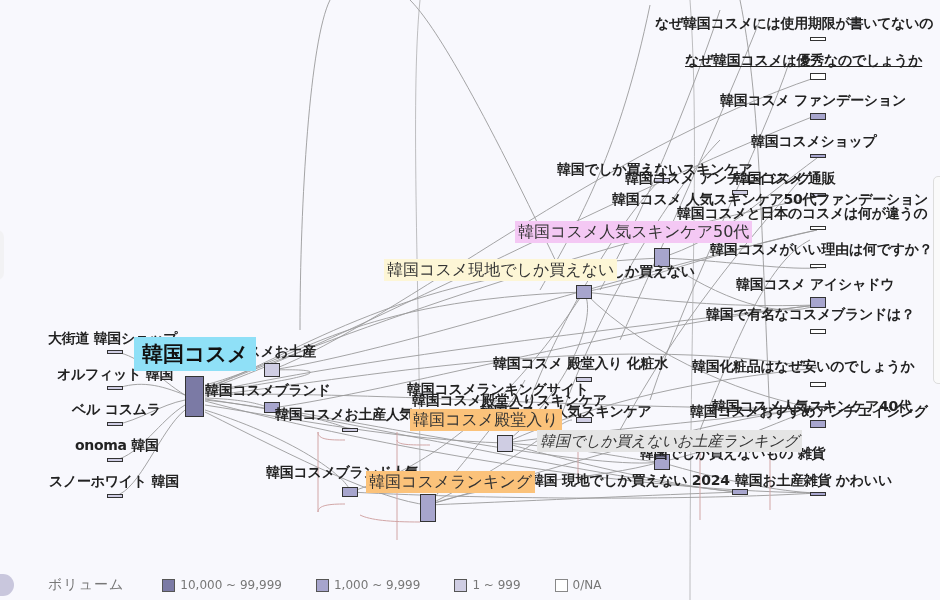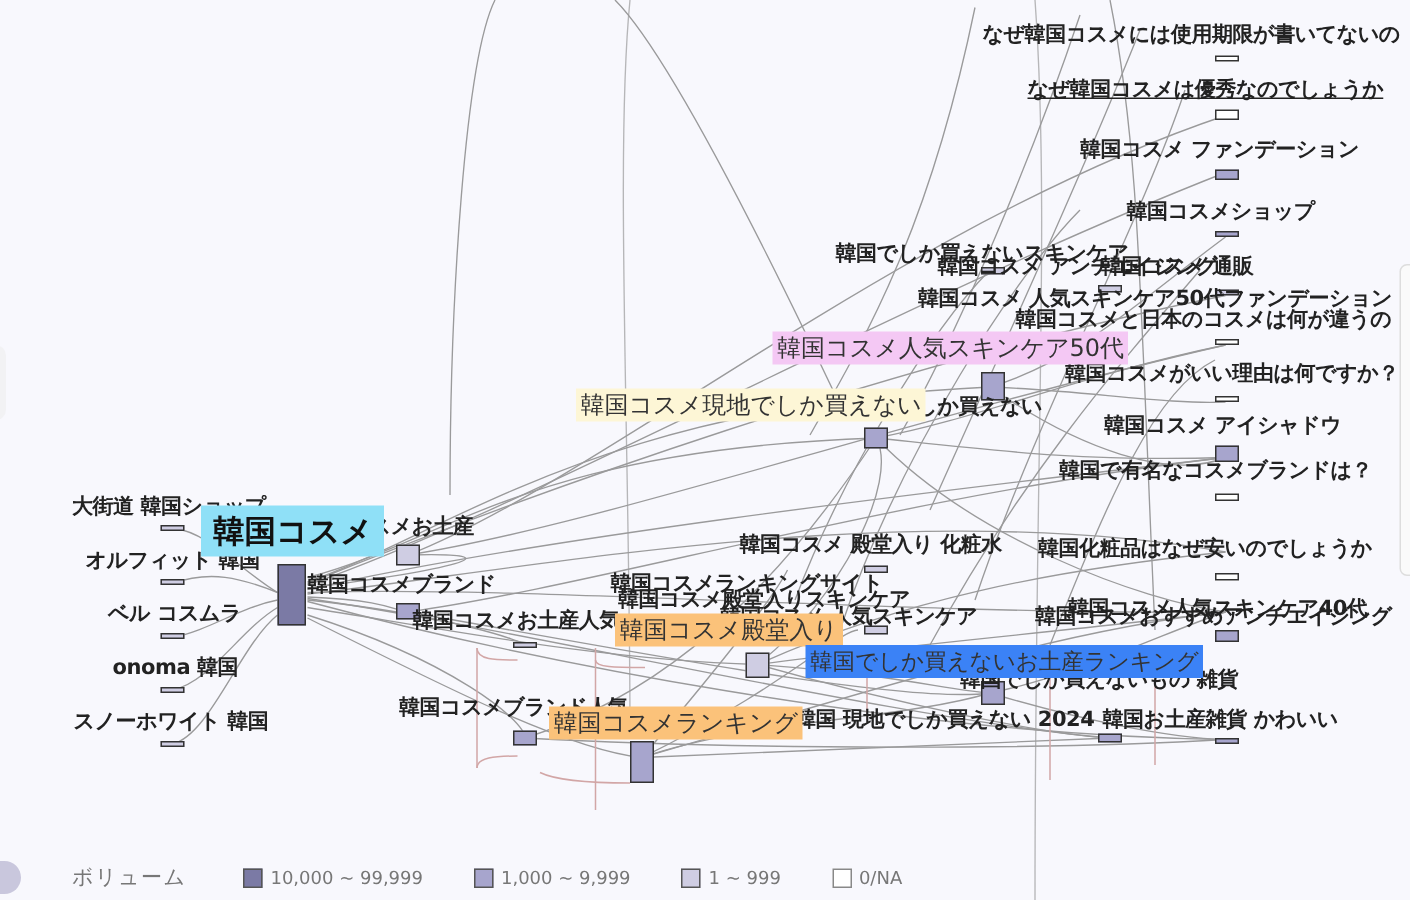--- a/index.html
+++ b/index.html
@@ -166,21 +166,21 @@
 <div class="lbl" style="left:412px;top:391px;">韓国コスメ殿堂入りスキンケア</div>
 <div class="lbl" style="left:266px;top:463px;">韓国コスメブランド人気</div>
 <div class="lbl" style="left:530px;top:471px;">韓国 現地でしか買えない 2024</div>
 <div class="lbl" style="left:640px;top:444px;">韓国でしか買えないもの 雑貨</div>
 
 <div class="hl big" style="left:134px;top:337px;background:#8fe0f7;">韓国コスメ</div>
 <div class="hl" style="left:515px;top:221px;background:#f4c8f4;">韓国コスメ人気スキンケア50代</div>
 <div class="hl" style="left:384px;top:259px;background:#fdf6d6;">韓国コスメ現地でしか買えない</div>
 <div class="hl" style="left:410px;top:409px;background:#fbc27a;">韓国コスメ殿堂入り</div>
 <div class="hl" style="left:366px;top:471px;background:#fbc27a;">韓国コスメランキング</div>
-<div class="hl" style="left:537px;top:430px;background:#3b82f6;font-size:15px;">韓国でしか買えないお土産ランキング</div>
+<div class="hl" style="left:537px;top:430px;background:#e5e5e5;font-size:15px;font-style:italic;">韓国でしか買えないお土産ランキング</div>
 
 <div class="leftbump"></div>
 <div class="rightpanel"></div>
 
 <div class="legend">
   <div class="circ"></div>
   <span class="title">ボリューム</span>
   <div class="item">
     <span class="sw" style="background:#7b7aa5;"></span>
     <span>10,000 ~ 99,999</span>

